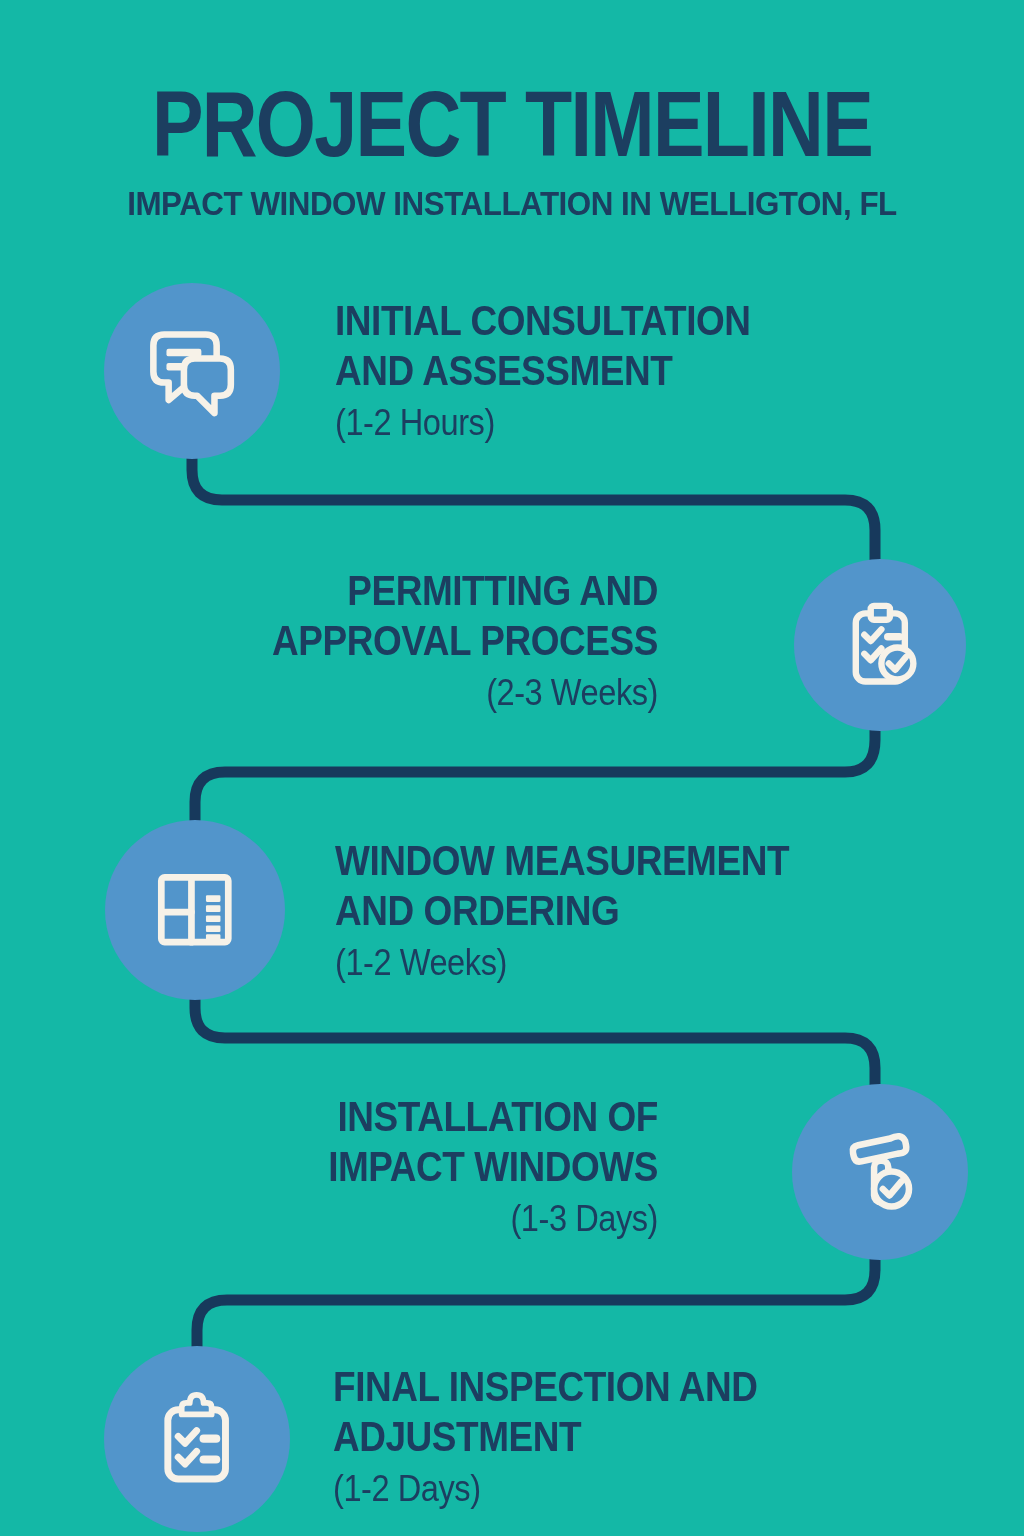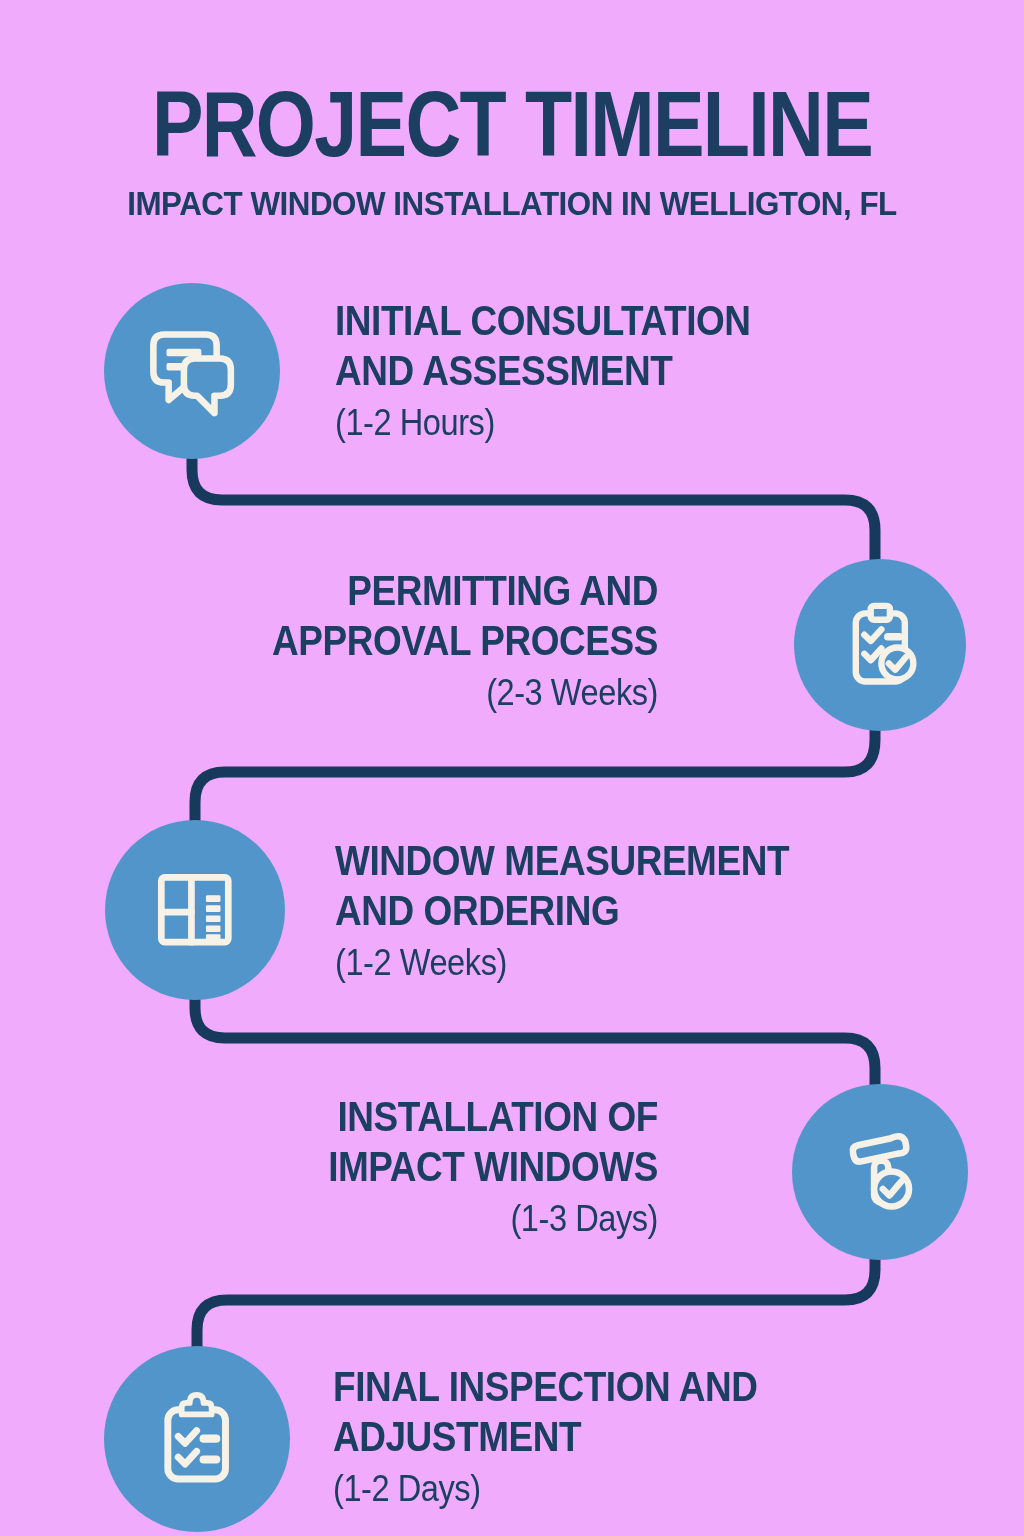--- a/index.html
+++ b/index.html
@@ -2,21 +2,21 @@
 <html><head>
 <meta charset="utf-8">
 <style>
   html,body{margin:0;padding:0;}
   body{
     width:1024px;height:1536px;
     background:#f8f3e9;
     font-family:"Liberation Sans", sans-serif;
     overflow:hidden;
   }
-  .canvas{position:relative;width:1024px;height:1536px;background:#f0abfc;}
+  .canvas{position:relative;width:1024px;height:1536px;background:#14b8a6;}
   .connector-svg{position:absolute;left:0;top:0;z-index:1;}
 
   .page-title{
     position:absolute;left:0;top:78px;width:1024px;
     text-align:center;
     font-size:92px;font-weight:700;letter-spacing:-2px;
     color:#1c3e60;line-height:1.0;
     transform:scaleX(0.84);transform-origin:center top;
     white-space:nowrap;z-index:2;
   }

